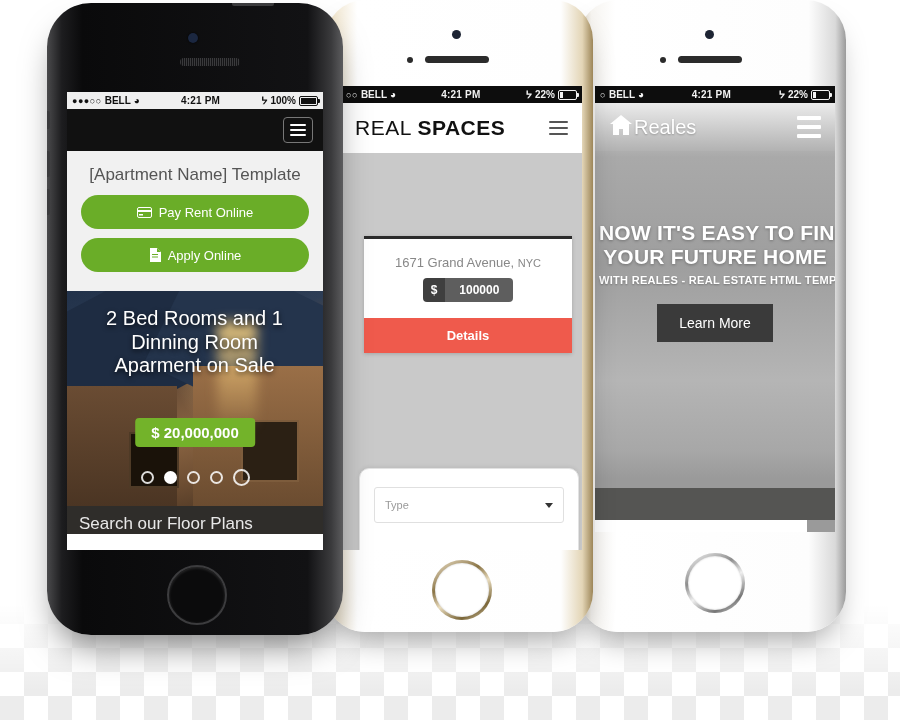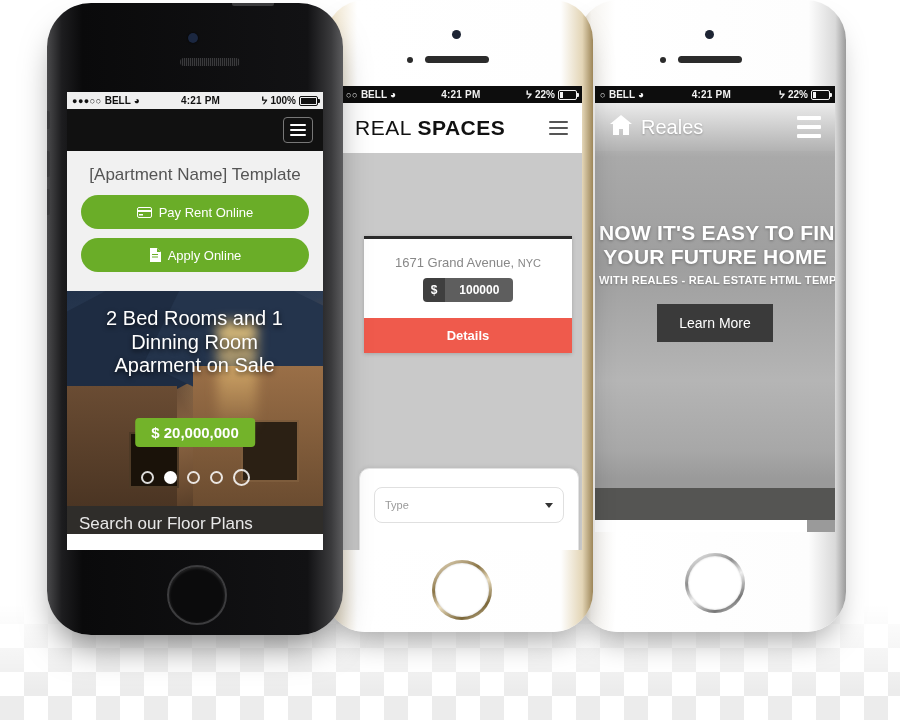--- a/index.html
+++ b/index.html
@@ -191,32 +191,32 @@
   .pricepill{display:flex;border-radius:4px;overflow:hidden;font-size:12px;font-weight:bold;color:#fff;}
   .pricepill .cur{background:#3f3f3f;padding:5px 8px;}
   .pricepill .amt{background:#5e5e5e;padding:5px 14px;}
   .details-btn{background:#ef5a4c;color:#fff;text-align:center;font-size:13px;font-weight:bold;padding:10px 0;}
   .search-panel{
     position:absolute;left:18px;top:315px;width:218px;height:110px;
     background:#fff;border:1px solid #e2e2e2;border-radius:10px 10px 0 0;
     box-shadow:0 -1px 4px rgba(0,0,0,.08);
   }
   .select{
-    margin:18px 14px 0;height:34px;border:1px solid #e0e0e0;border-radius:8px;
+    margin:18px 14px 0;height:34px;border:1px solid #e0e0e0;border-radius:3px;
     display:flex;align-items:center;justify-content:space-between;padding:0 10px;
     font-size:11px;color:#9a9a9a;background:#fff;
   }
   .caret{width:0;height:0;border-left:4px solid transparent;border-right:4px solid transparent;border-top:5px solid #333;}
 
   
   .p3-screen-inner{height:100%;display:flex;flex-direction:column;
     background:linear-gradient(180deg,#e9e9e9 0%,#a9a9a9 16%,#9e9e9e 40%,#b5b5b5 66%,#a7a7a7 82%,#9a9a9a 88%);}
   .p3-nav{height:48px;display:flex;align-items:center;justify-content:space-between;padding:0 14px;
     background:linear-gradient(180deg,#ebebeb,#b2b2b2);}
-  .p3-brand{display:flex;align-items:center;gap:8px;}
+  .p3-brand{display:flex;align-items:center;gap:1px;}
   .p3-brand-name{font-size:20px;color:#fff;text-shadow:0 1px 2px rgba(0,0,0,.25);}
   .ham-white{display:flex;flex-direction:column;gap:5px;}
   .ham-white i{display:block;width:24px;height:4px;background:#fff;border-radius:1px;}
   .p3-hero{flex:1;padding:70px 4px 0;text-align:center;}
   .p3-h1{color:#fff;font-size:21px;font-weight:bold;line-height:1.12;letter-spacing:.2px;white-space:nowrap;text-shadow:0 1px 3px rgba(0,0,0,.3);}
   .p3-sub{color:#fff;font-size:11px;font-weight:bold;margin-top:6px;letter-spacing:.3px;white-space:nowrap;text-shadow:0 1px 2px rgba(0,0,0,.3);}
   .learn-btn{display:inline-block;margin-top:18px;background:#3a3a3a;color:#fff;font-size:14px;padding:11px 22px;}
   .p3-dark{height:32px;background:#555553;}
   .p3-white{height:12px;background:#fff;margin-right:28px;}
 </style>

